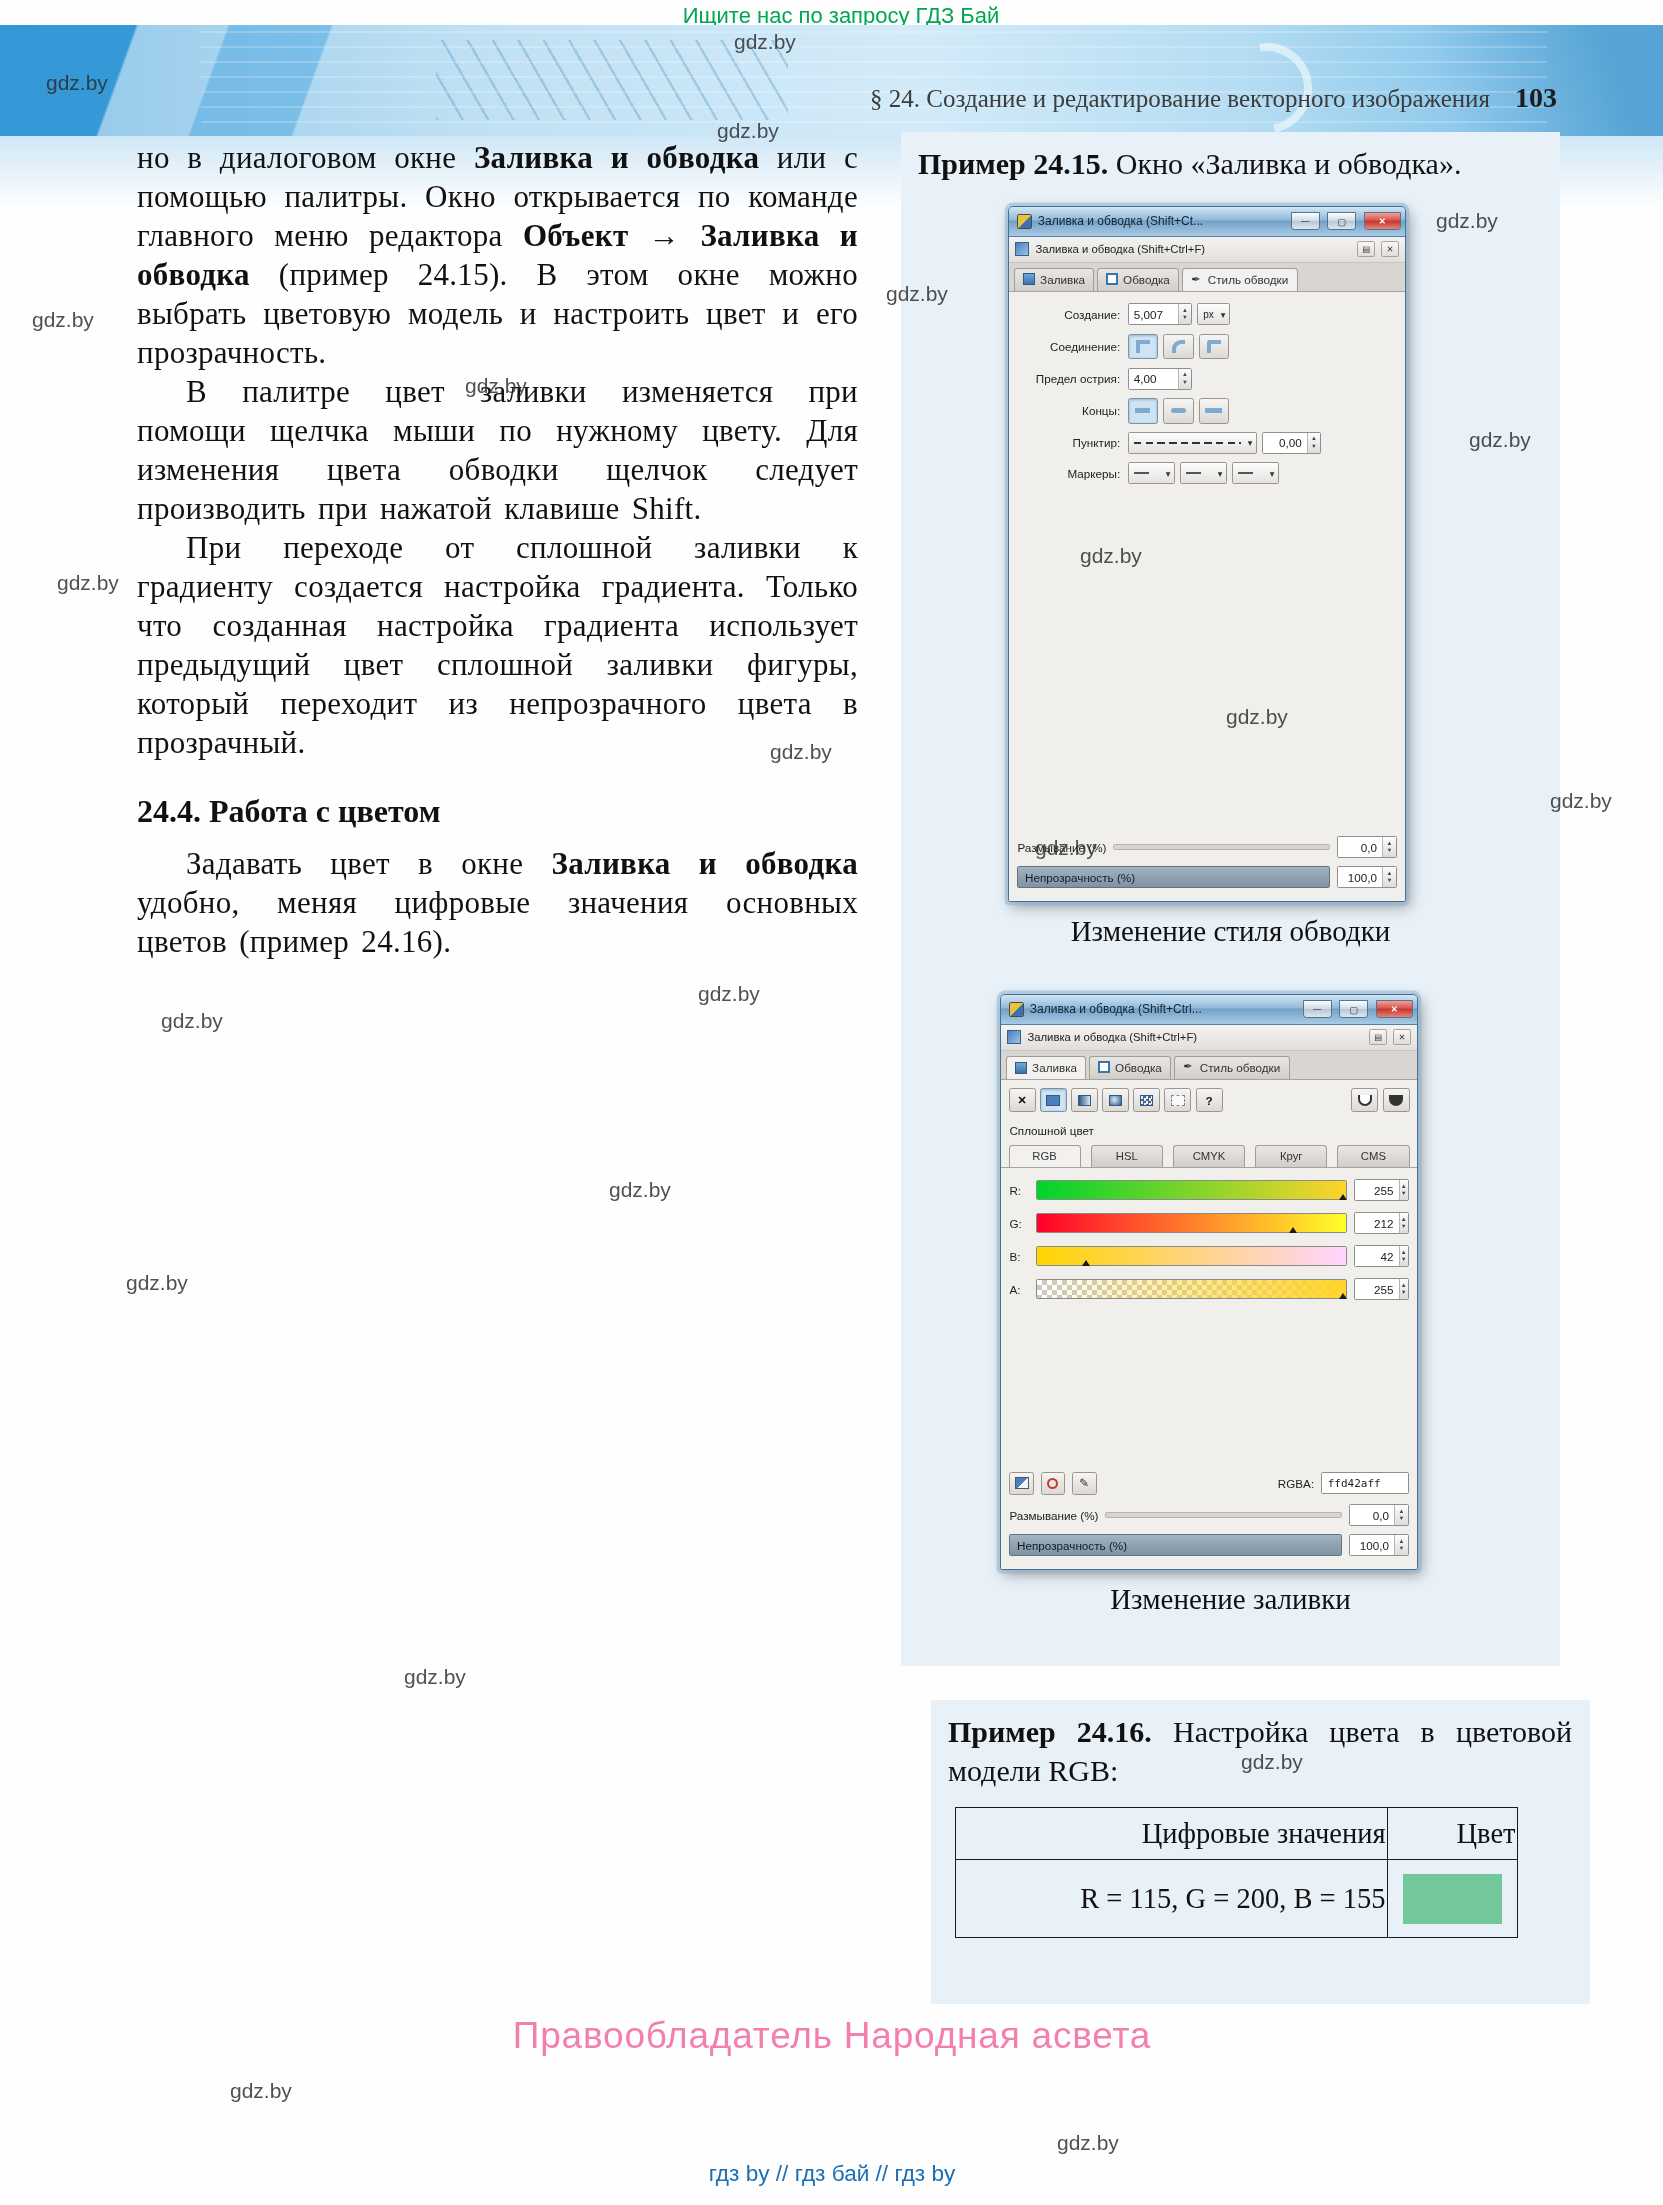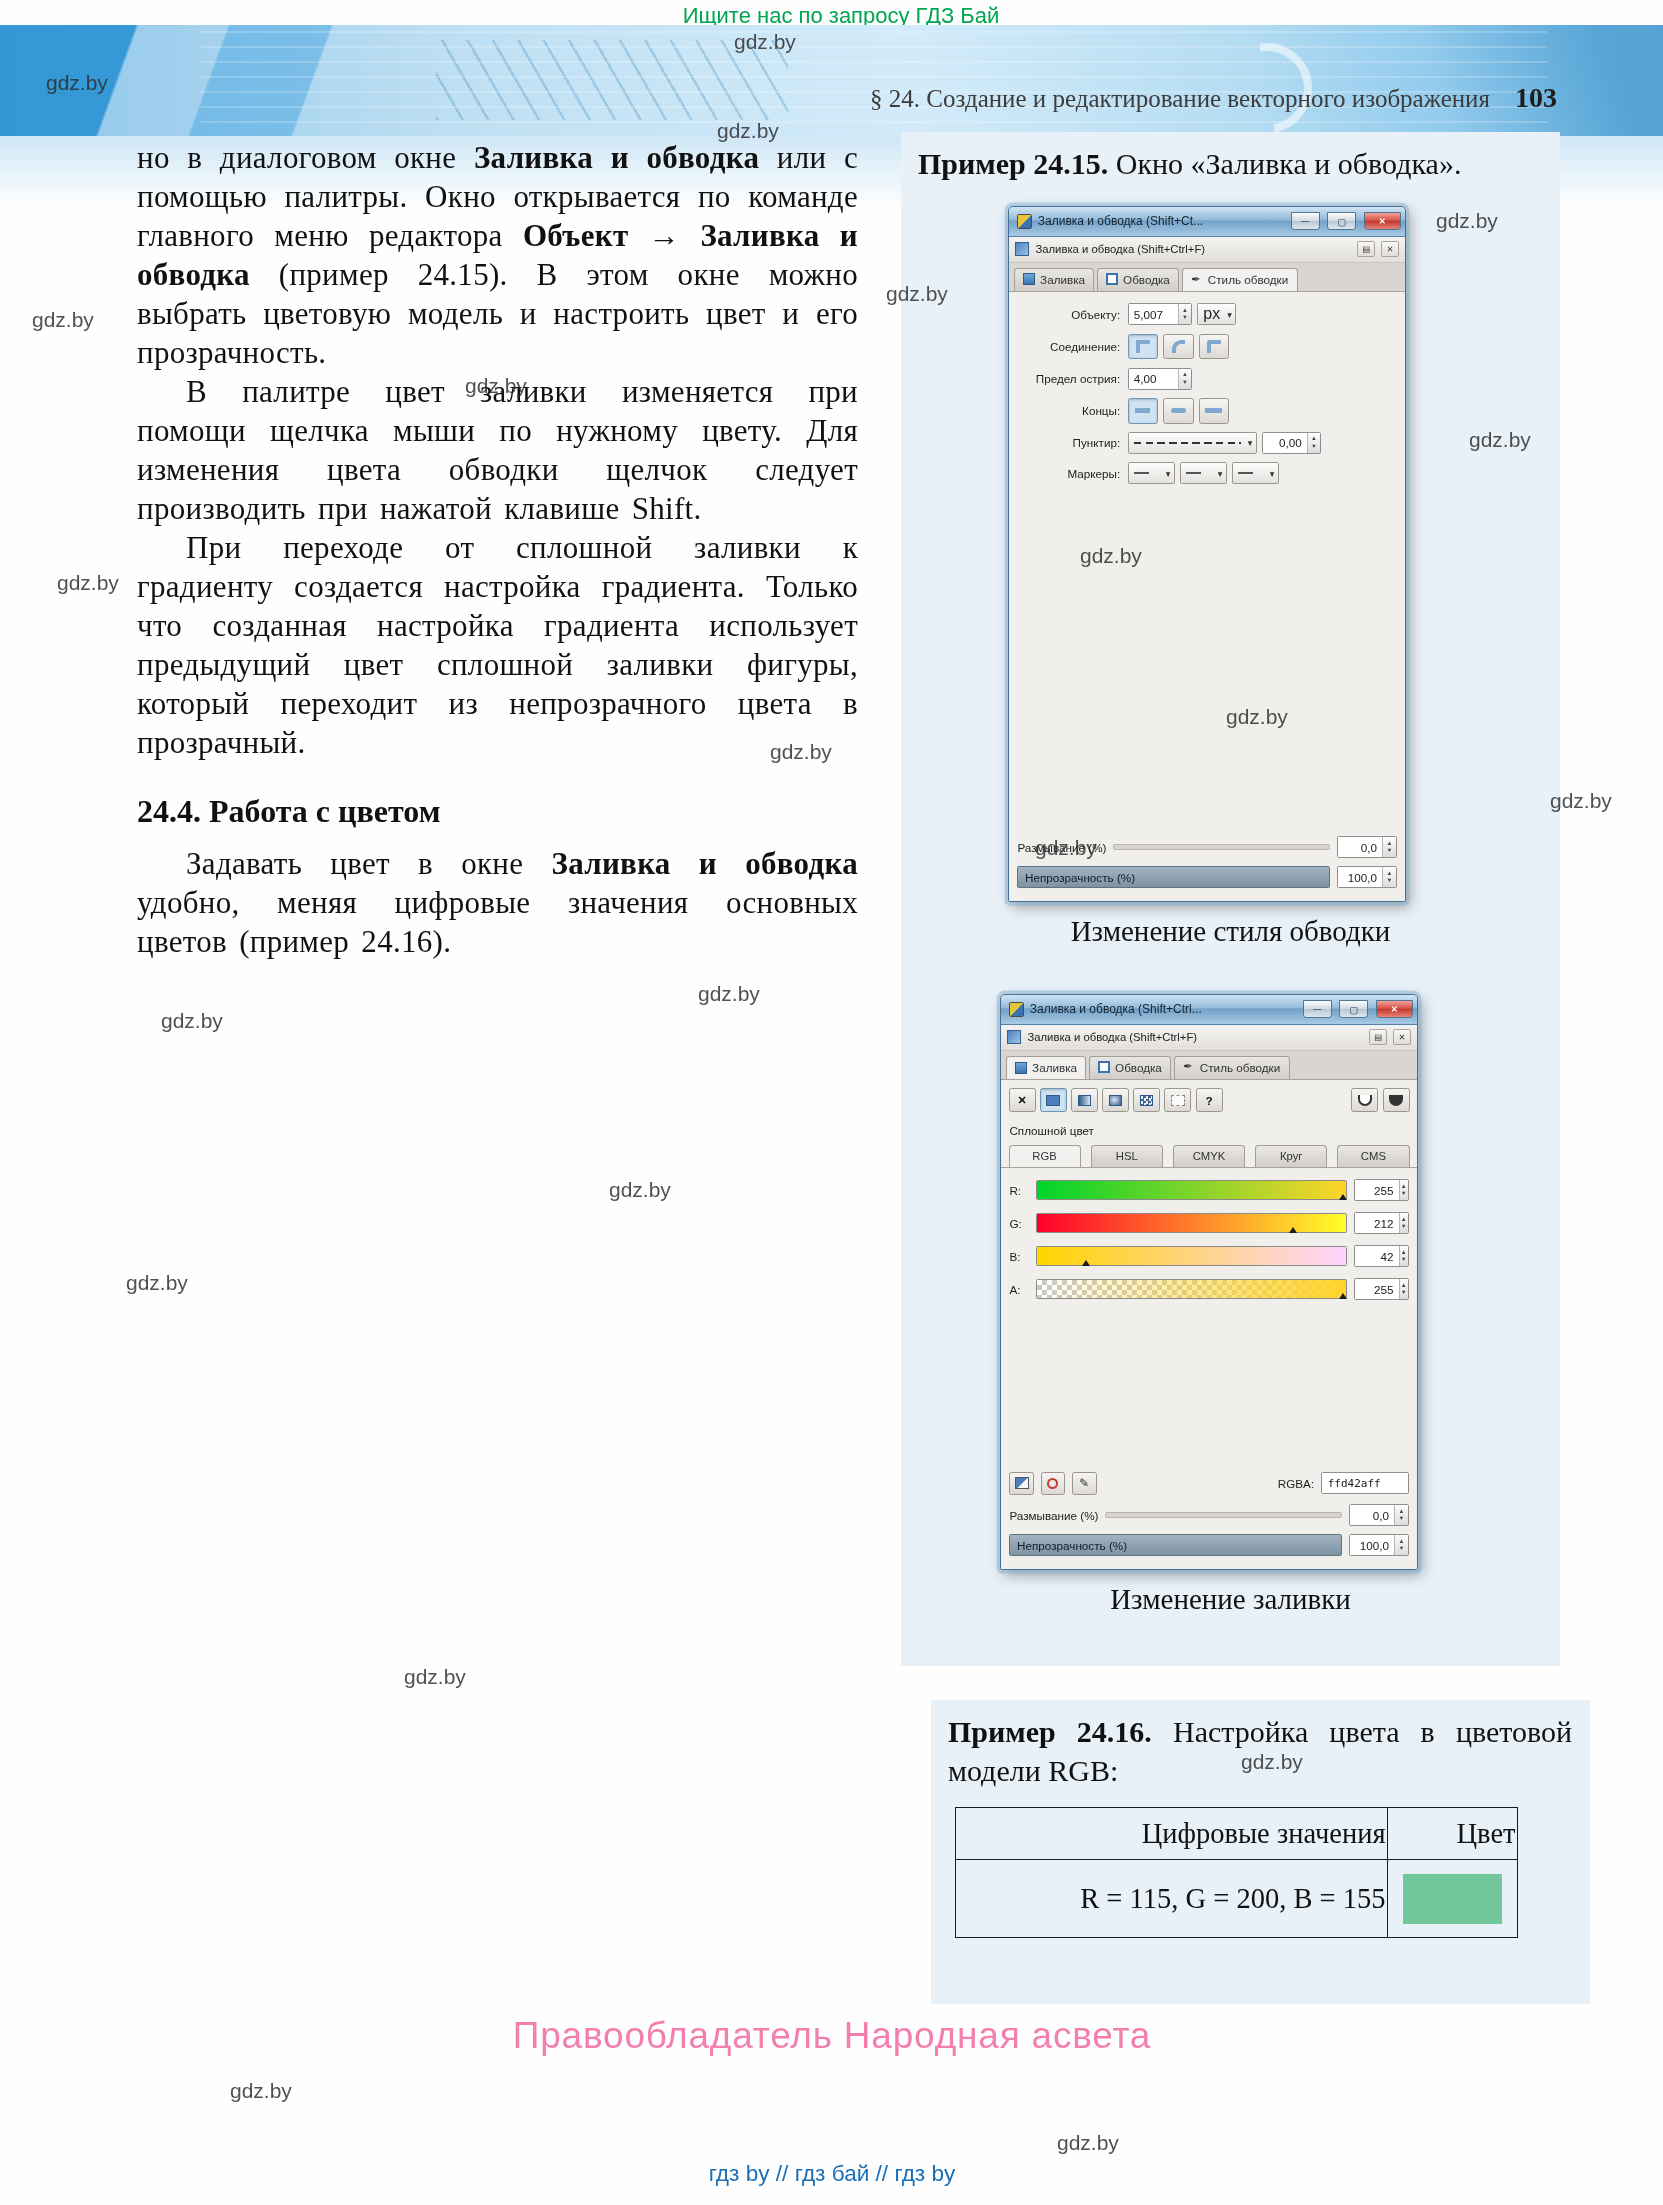--- a/index.html
+++ b/index.html
@@ -69,21 +69,21 @@
   .rows label{font-size:11.7px;color:#222;text-align:right;padding-right:7.5px;white-space:nowrap;}
   .ctrl{display:flex;align-items:center;gap:5px;}
 
   .spin{display:inline-flex;align-items:stretch;background:#fff;border:0.8px solid #8f8f8f;height:22px;box-sizing:border-box;border-radius:1.7px;}
   .spin .v{display:flex;align-items:center;padding:0 5px;font-size:11.7px;min-width:39px;}
   .spin .ud{display:flex;flex-direction:column;justify-content:center;border-left:0.8px solid #b5b5b5;width:12.6px;background:linear-gradient(#fdfdfd,#dcdcdc);text-align:center;}
   .spin .ud::before{content:"▲";font-size:5.9px;line-height:7.5px;color:#444;}
   .spin .ud::after{content:"▼";font-size:5.9px;line-height:7.5px;color:#444;}
   .spin.small .v{min-width:34px;justify-content:flex-end;}
 
-  .combo{position:relative;display:inline-flex;align-items:center;gap:4.2px;background:linear-gradient(#fdfdfd,#e4e2df);border:0.8px solid #9a968f;height:22px;box-sizing:border-box;padding:0 15px 0 5px;border-radius:1.7px;font-size:16px;}
+  .combo{position:relative;display:inline-flex;align-items:center;gap:4.2px;background:linear-gradient(#fdfdfd,#e4e2df);border:0.8px solid #9a968f;height:22px;box-sizing:border-box;padding:0 15px 0 5px;border-radius:1.7px;font-size:10px;}
   .combo::after{content:"▾";position:absolute;right:3.4px;font-size:9.2px;color:#333;}
   .combo.dash{width:129px;}
   .dashline{flex:1;height:1.7px;background:repeating-linear-gradient(90deg,#333 0 7.5px,rgba(0,0,0,0) 7.5px 11.7px);}
   .combo.marker{width:47px;}
   .mline{width:15px;height:1.7px;background:#555;}
 
   .tbtn{width:28.5px;height:23.5px;display:inline-flex;align-items:center;justify-content:center;background:linear-gradient(#f6f5f3,#dcd9d5);border:0.8px solid #9a968f;border-radius:2.5px;}
   .tbtn.on{background:#cfe3f3;border-color:#6f95b5;box-shadow:inset 0 0.8px 2.5px rgba(0,0,0,.25);}
   .ji{width:13.4px;height:13.4px;box-sizing:border-box;border-top:4.2px solid #7fa9cf;border-left:4.2px solid #7fa9cf;}
   .ji.round{border-top-left-radius:9.2px;}
@@ -201,21 +201,21 @@
         <div class="tab">
           <span class="ti ti-stroke"></span>
           <span>Обводка</span>
         </div>
         <div class="tab active">
           <span class="ti ti-pen"></span>
           <span>Стиль обводки</span>
         </div>
       </div>
       <div class="rows">
-        <label>Объекту:</label>
+        <label>Создание:</label>
         <div class="ctrl">
           <span class="spin">
               <span class="v">5,007</span>
               <span class="ud"></span>
             </span>
           <span class="combo">
               <span class="v">px</span>
             </span>
         </div>
         <label>Соединение:</label>

